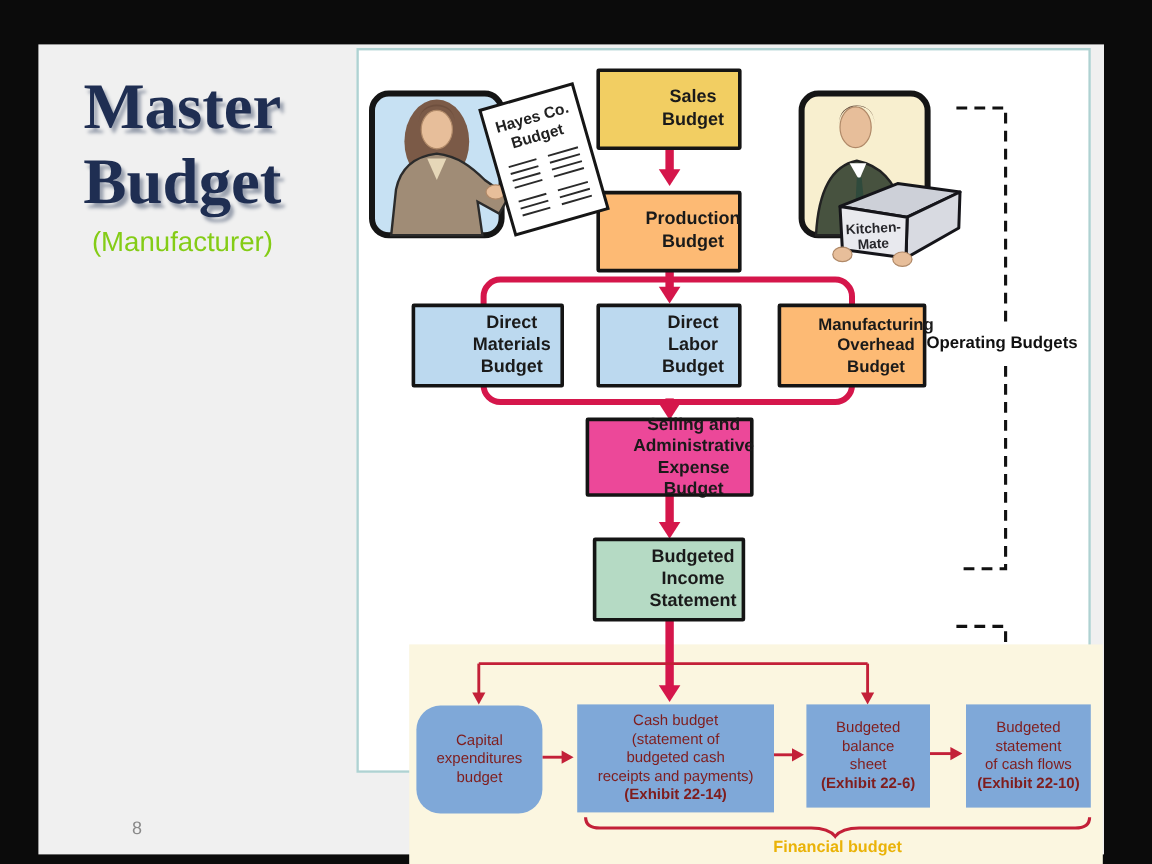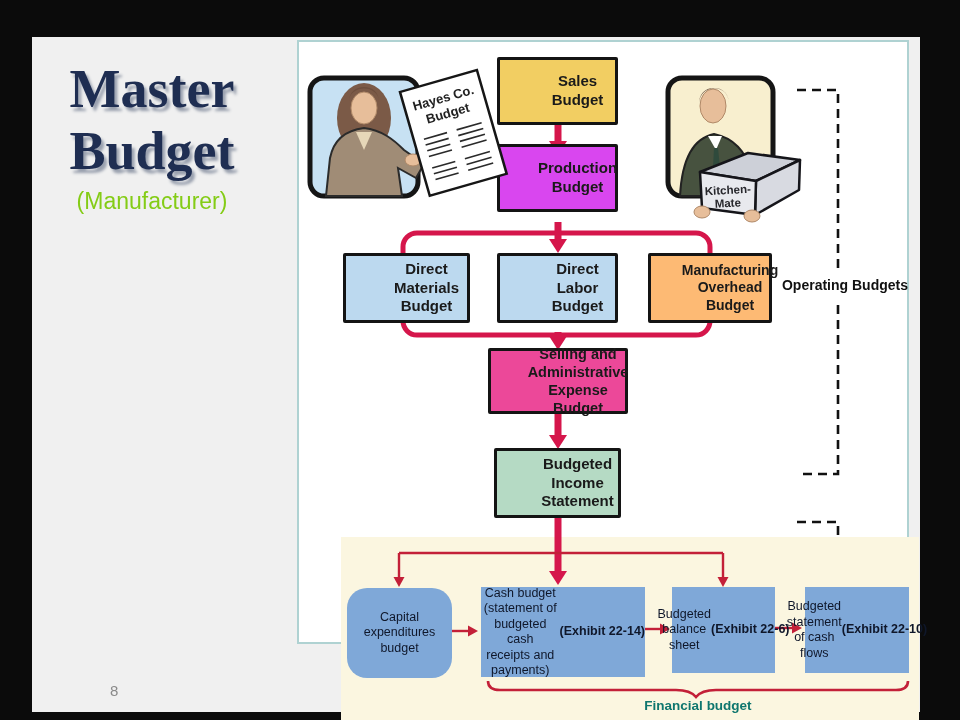--- a/index.html
+++ b/index.html
@@ -20,39 +20,39 @@
   #title-block{position:absolute;left:38px;top:58px;width:228px;text-align:center;z-index:6;}
   .title-line{font-family:"Liberation Serif", serif;font-weight:600;font-size:54px;line-height:62px;
               color:#1F2E52;text-shadow:3px 4px 3px #99a0ae;}
   #subtitle{margin-top:6px;font-size:23px;color:#84cc16;}
   #page-number{position:absolute;left:110px;top:682px;font-size:15px;color:#8a8a8a;z-index:6;}
   
   .node{position:absolute;display:flex;align-items:center;justify-content:center;text-align:center;
         font-weight:bold;font-size:15px;line-height:1.25;color:#1a1a1a;border:3px solid #141414;
         box-sizing:border-box;white-space:pre-line;z-index:6;border-radius:2px;padding-left:40px;}
   #node-sales{left:497px;top:57px;width:121px;height:68px;background:#F2CE62;}
-  #node-production{left:497px;top:144px;width:121px;height:68px;background:#d946ef;}
+  #node-production{left:497px;top:159px;width:121px;height:68px;background:#fdba74;}
   #node-dm{left:343px;top:253px;width:127px;height:70px;background:#BCD9EF;}
   #node-dl{left:497px;top:253px;width:121px;height:70px;background:#BCD9EF;}
   #node-mo{left:648px;top:253px;width:124px;height:70px;background:#fdba74;font-size:14px;}
   #node-sa{left:488px;top:348px;width:140px;height:66px;background:#ec4899;font-size:14.5px;}
   #node-bis{left:494px;top:448px;width:127px;height:70px;background:#B5DAC4;}
-  #operating-label{position:absolute;left:772px;top:277px;width:136px;text-align:right;font-weight:bold;
+  #operating-label{position:absolute;left:772px;top:277px;width:136px;text-align:left;font-weight:bold;
         font-size:14px;color:#111;z-index:6;}
   
-  .fnode{position:absolute;display:flex;align-items:center;justify-content:center;
-         text-align:center;font-size:12.5px;line-height:1.24;color:#0f172a;background:#7FA8D8;
+  .fnode{position:absolute;display:flex;flex-direction:column;align-items:center;justify-content:center;
+         text-align:center;font-size:12.5px;line-height:1.24;color:#7f1d1d;background:#7FA8D8;
          white-space:pre-line;z-index:6;}
   .fnode .exhibit{font-weight:bold;white-space:nowrap;}
   #fnode-capital{left:347px;top:588px;width:105px;height:90px;border-radius:20px;}
   #fnode-cash{left:481px;top:587px;width:164px;height:90px;}
   #fnode-balance{left:672px;top:587px;width:103px;height:86px;}
   #fnode-flows{left:805px;top:587px;width:104px;height:86px;}
   #financial-label{position:absolute;left:598px;top:698px;width:200px;text-align:center;font-weight:bold;
-        font-size:13.5px;color:#0f766e;z-index:6;}
+        font-size:13.5px;color:#eab308;z-index:6;}
 </style>
 </head>
 <body>
 
 <div id="stage">
 
   <div id="slide"></div>
 
   <div id="title-block">
     <div class="title-line">Master</div>

